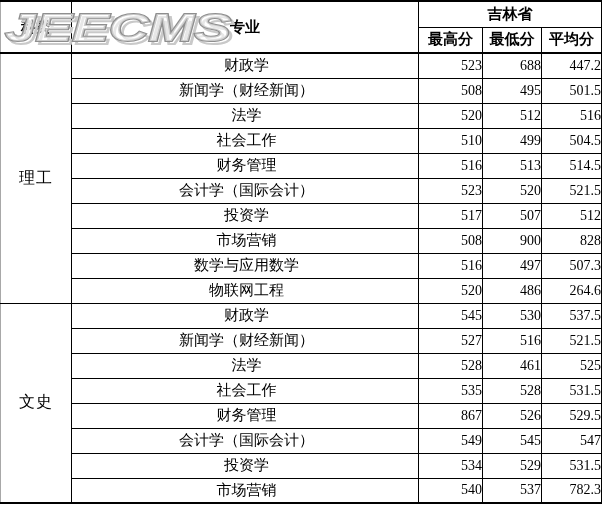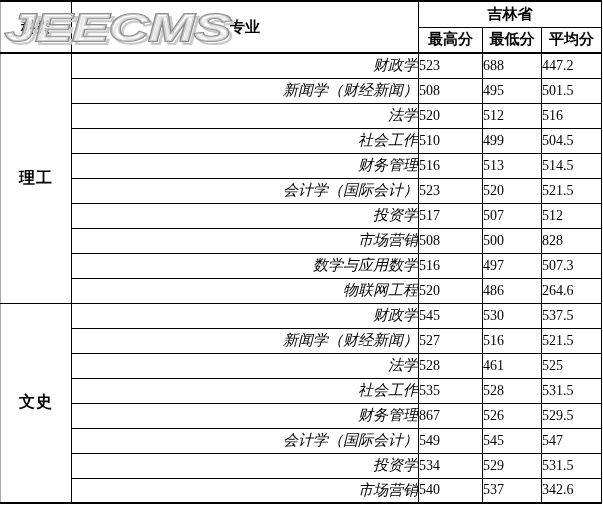--- a/index.html
+++ b/index.html
@@ -42,32 +42,30 @@
     font-weight: bold;
     font-size: 15px;
     text-align: center;
     vertical-align: middle;
   }
   td.cat-cell {
     font-size: 16px;
     text-align: center;
     vertical-align: middle;
     letter-spacing: 1px;
-    font-weight: bold;
   }
   td.major-cell {
     font-size: 15px;
-    text-align: right;
+    text-align: center;
     vertical-align: middle;
     padding-left: 3px;
-    font-style: italic;
   }
   td.score-cell {
     font-size: 14px;
-    text-align: left;
+    text-align: right;
     vertical-align: middle;
   }
 
   .watermark {
     position: absolute;
     top: 1px;
     left: 0;
     z-index: 5;
     pointer-events: none;
   }
@@ -155,21 +153,21 @@
         </tr>
         <tr>
           <td class="major-cell">投资学</td>
           <td class="score-cell">517</td>
           <td class="score-cell">507</td>
           <td class="score-cell">512</td>
         </tr>
         <tr>
           <td class="major-cell">市场营销</td>
           <td class="score-cell">508</td>
-          <td class="score-cell">500</td>
+          <td class="score-cell">900</td>
           <td class="score-cell">828</td>
         </tr>
         <tr>
           <td class="major-cell">数学与应用数学</td>
           <td class="score-cell">516</td>
           <td class="score-cell">497</td>
           <td class="score-cell">507.3</td>
         </tr>
         <tr>
           <td class="major-cell">物联网工程</td>
@@ -217,21 +215,21 @@
         <tr>
           <td class="major-cell">投资学</td>
           <td class="score-cell">534</td>
           <td class="score-cell">529</td>
           <td class="score-cell">531.5</td>
         </tr>
         <tr>
           <td class="major-cell">市场营销</td>
           <td class="score-cell">540</td>
           <td class="score-cell">537</td>
-          <td class="score-cell">342.6</td>
+          <td class="score-cell">782.3</td>
         </tr>
       </tbody>
   </table>
 
   <svg class="watermark" width="260" height="54" aria-hidden="true">
     <text class="wm-shadow" x="8" y="43" textLength="226" lengthAdjust="spacingAndGlyphs">JEECMS</text>
     <text class="wm-main" x="5" y="40" textLength="226" lengthAdjust="spacingAndGlyphs">JEECMS</text>
   </svg>
 
 </div>

